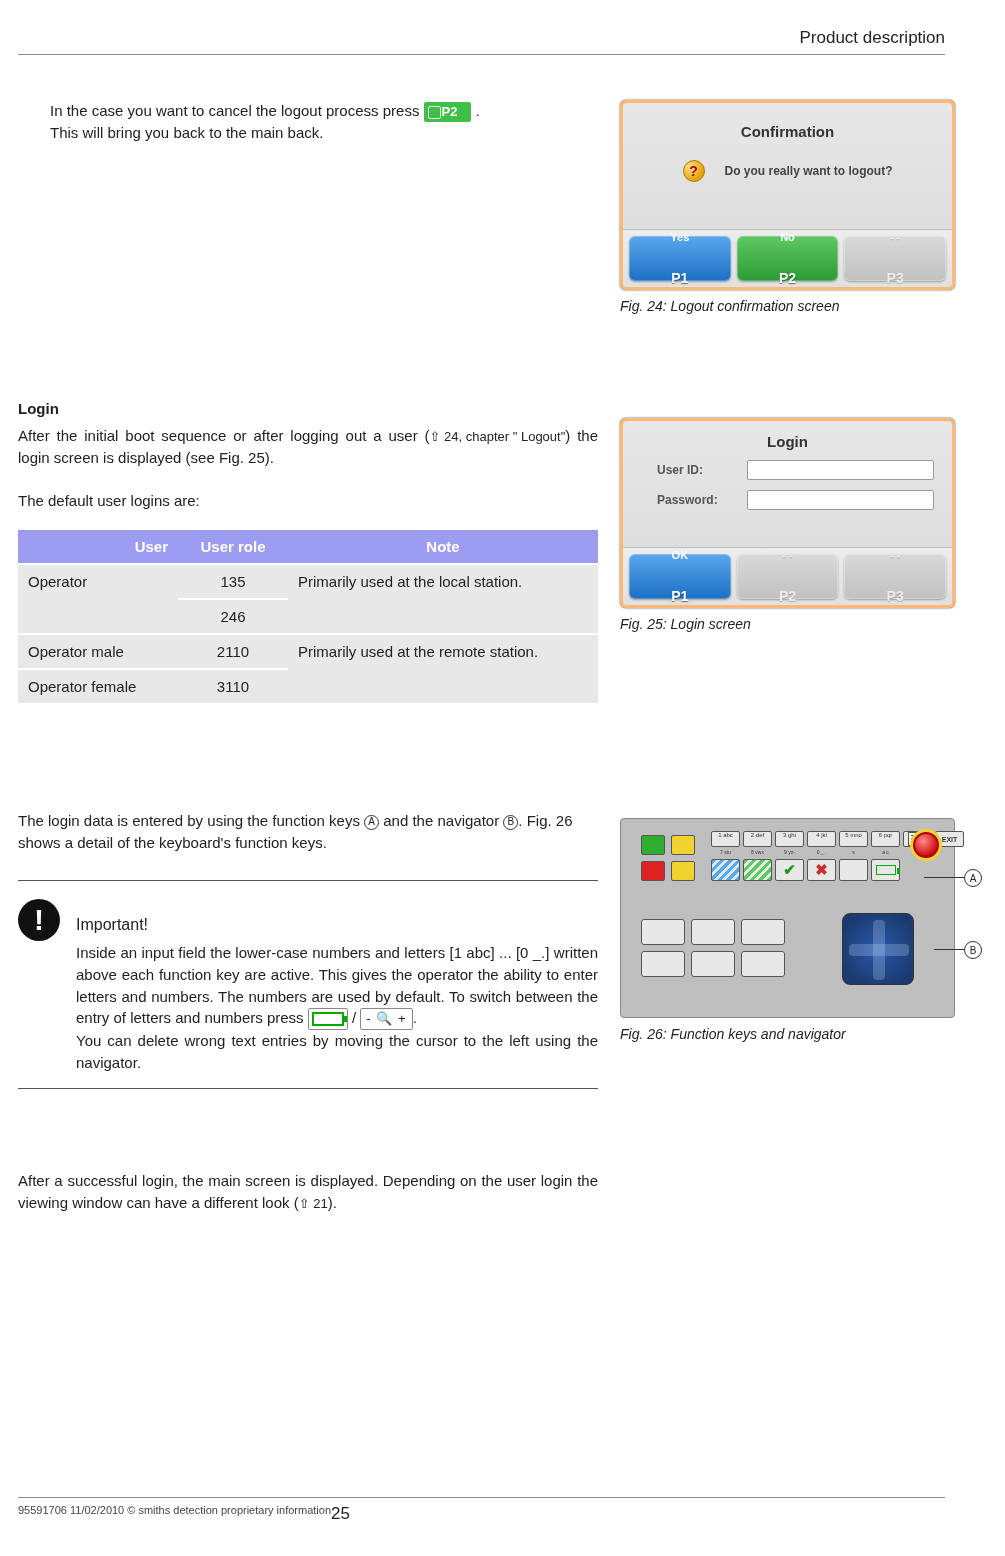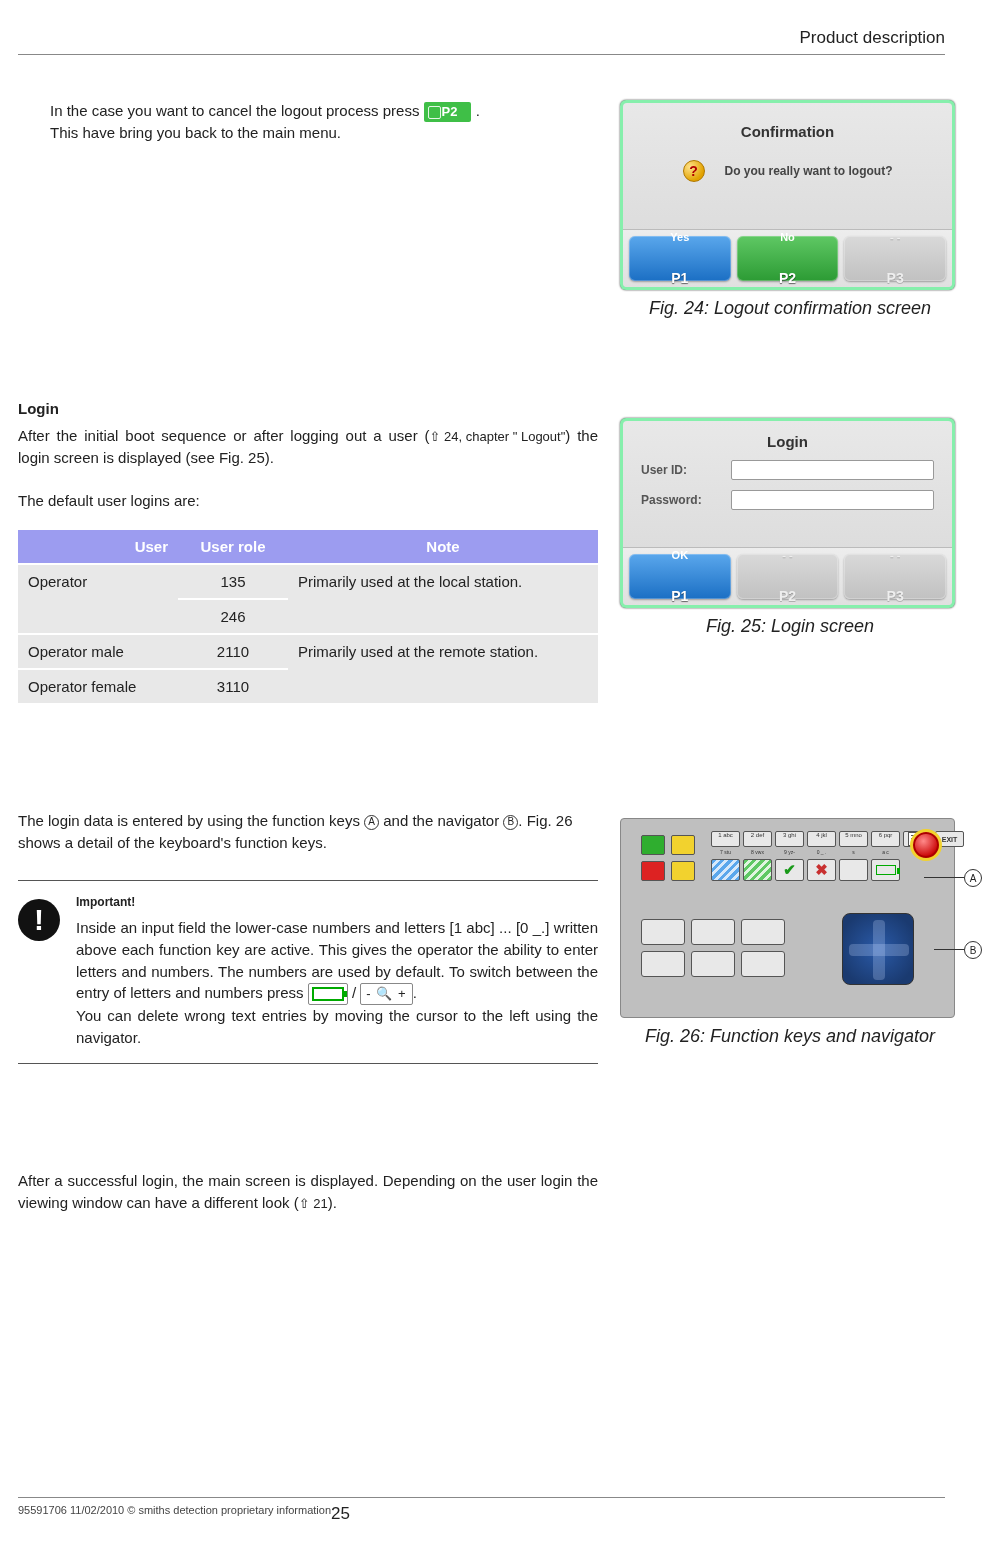--- a/index.html
+++ b/index.html
@@ -61,21 +61,21 @@
     width: 11px; height: 11px;
     border: 1px solid rgba(255,255,255,0.85);
     border-radius: 2px;
   }
   .fig24 {
     position: absolute;
     left: 620px; top: 100px; width: 340px;
   }
   .screen-frame {
     width: 335px; height: 190px;
-    background: #86efac;
+    background: #fdba74;
     border-radius: 6px;
     padding: 3px;
     box-shadow: 0 0 2px #333;
   }
   .screen-inner {
     width: 100%; height: 100%;
     background: linear-gradient(#e8e8e8,#d8d8d8);
     border-radius: 4px;
     position: relative;
     overflow: hidden;
@@ -132,22 +132,22 @@
     gap: 26px;
   }
   .screen-btn .top-lbl { font-size: 11px; margin-bottom: 1px; }
   .screen-btn .key-lbl { font-size: 14px; text-shadow: 0 1px 1px rgba(0,0,0,0.55);}
   .btn-blue  { background: linear-gradient(#5aa7ec,#1b6fc4); }
   .btn-green { background: linear-gradient(#5fc864,#2c9b34); }
   .btn-grey  { background: linear-gradient(#d9d9d9,#c1c1c1); color: #e9e9e9; }
   .btn-grey .top-lbl, .btn-grey .key-lbl { color: #eee; text-shadow: 0 1px 0 rgba(0,0,0,0.2);}
   .fig-caption {
     font-style: italic;
-    font-size: 18px;
-    text-align: center;
+    font-size: 14px;
+    text-align: left;
     margin-top: 8px;
   }
   .section-login-heading {
     position: absolute;
     left: 18px; top: 400px;
     font-weight: bold;
     font-size: 15px;
   }
   .section-login-text {
     position: absolute;
@@ -199,21 +199,21 @@
   }
   .login-field-row {
     display: flex;
     align-items: center;
     gap: 10px;
     margin: 10px 18px 0 18px;
     font-size: 12px;
     font-weight: bold;
     color: #555;
   }
-  .login-field-row .lbl { width: 80px; }
+  .login-field-row .lbl { width: 80px; margin-left: 16px; }
   .login-input {
     flex: 1;
     height: 20px;
     background: #fff;
     border: 1px solid #999;
     border-radius: 2px;
   }
   .login-data-text {
     position: absolute;
     left: 18px; top: 810px; width: 580px;
@@ -243,21 +243,21 @@
     background: #111;
     color: #fff;
     display: flex;
     align-items: center; justify-content: center;
     font-size: 30px;
     font-weight: bold;
     flex-shrink: 0;
     margin-top: 4px;
   }
   .important-content { flex: 1; }
-  .important-title { font-weight: bold; font-size: 12px; margin-bottom: 8px; }
+  .important-title { font-weight: normal; font-size: 16px; margin-bottom: 8px; margin-top: 21px; }
   .important-text { line-height: 1.45; text-align: justify; }
   .inline-icon-box {
     display: inline-flex;
     vertical-align: middle;
     height: 22px;
     align-items: center;
     border: 1px solid #888;
     border-radius: 2px;
     padding: 0 3px;
     background: #fff;
@@ -437,21 +437,21 @@
 <div class="page">
   <div class="header-title">Product description</div>
   <div class="header-line"></div>
 
   <div class="section-logout body-text">
     <div style="padding-left: 22px;">
       <span>In the case you want to cancel the logout process press </span>
       <span class="p-key green">P2</span>
       <span>.</span>
     </div>
-    <div style="padding-left: 22px;">This have bring you back to the main menu.</div>
+    <div style="padding-left: 22px;">This will bring you back to the main back.</div>
   </div>
 
   <div class="fig24">
     <div class="screen-frame">
       <div class="screen-inner">
         <div class="conf-title">Confirmation</div>
         <div class="conf-q-row">
           <div class="q-circle">?</div>
           <div>Do you really want to logout?</div>
         </div>

